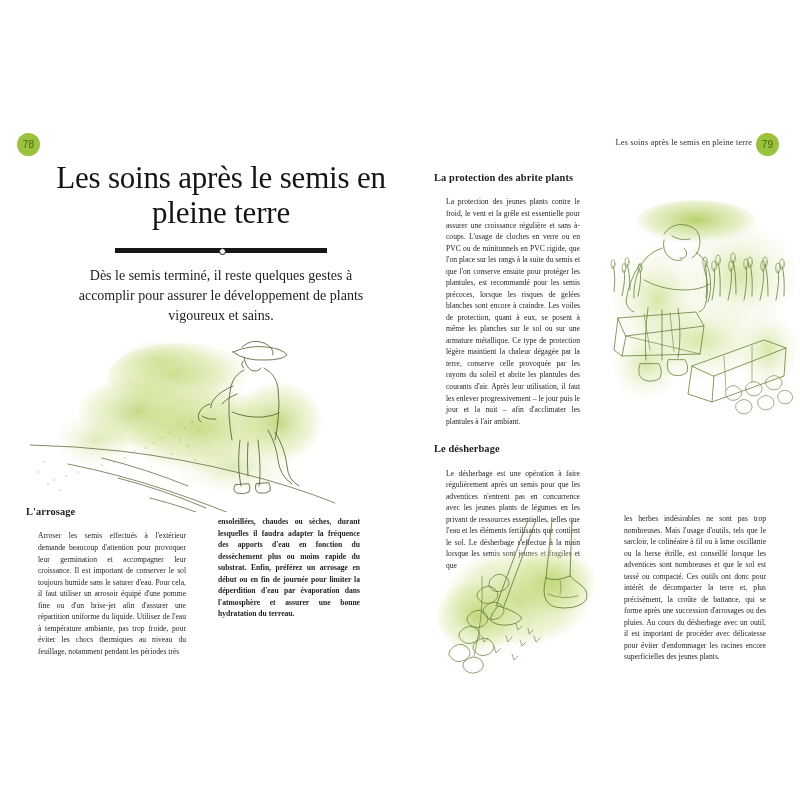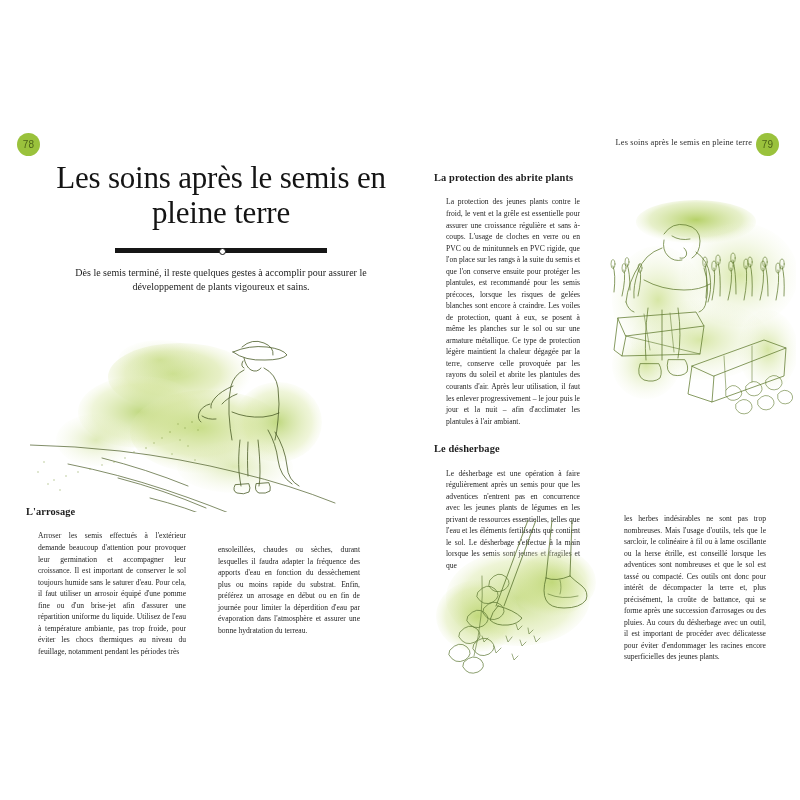--- a/index.html
+++ b/index.html
@@ -77,21 +77,21 @@
     left: 50%; top: 50%;
     width: 5px; height: 5px;
     margin: -2.5px 0 0 -2.5px;
     border-radius: 50%;
     background: #ffffff;
     border: 1px solid #161616;
   }
   .standfirst {
     margin: 13px auto 8px auto;
     width: 310px;
-    font-size: 10px;
+    font-size: 14px;
     line-height: 1.45;
     color: #1d1d1d;
   }
 
   
   .col {
     position: absolute;
     font-size: 7.6px;
     line-height: 1.52;
     color: #1e1e1e;
@@ -103,21 +103,21 @@
     font-weight: bold;
     margin: 0 0 2px 0;
     line-height: 1.2;
     letter-spacing: 0.1px;
   }
   .col p { margin: 12px; }
   .col p + h3 { margin-top: 16px; }
 
   #col-right-top  { left: 434px; top: 172px;  width: 158px; }
   #col-left-bot   { left: 26px;  top: 506px;  width: 172px; }
-  #col-mid-bot    { left: 206px; top: 532px;  width: 166px; }
+  #col-mid-bot    { left: 206px; top: 504px;  width: 166px; font-weight: bold; }
   #col-right-bot  { left: 612px; top: 501px;  width: 166px; }
 
   
   .illus { position: absolute; }
   #illus-watering { left: 30px;  top: 312px; width: 385px; height: 200px; }
   #illus-cloche   { left: 600px; top: 190px; width: 196px; height: 228px; }
   #illus-hoe      { left: 420px; top: 520px; width: 190px; height: 160px; }
 
   .illus svg { display: block; width: 100%; height: 100%; }
 </style>

